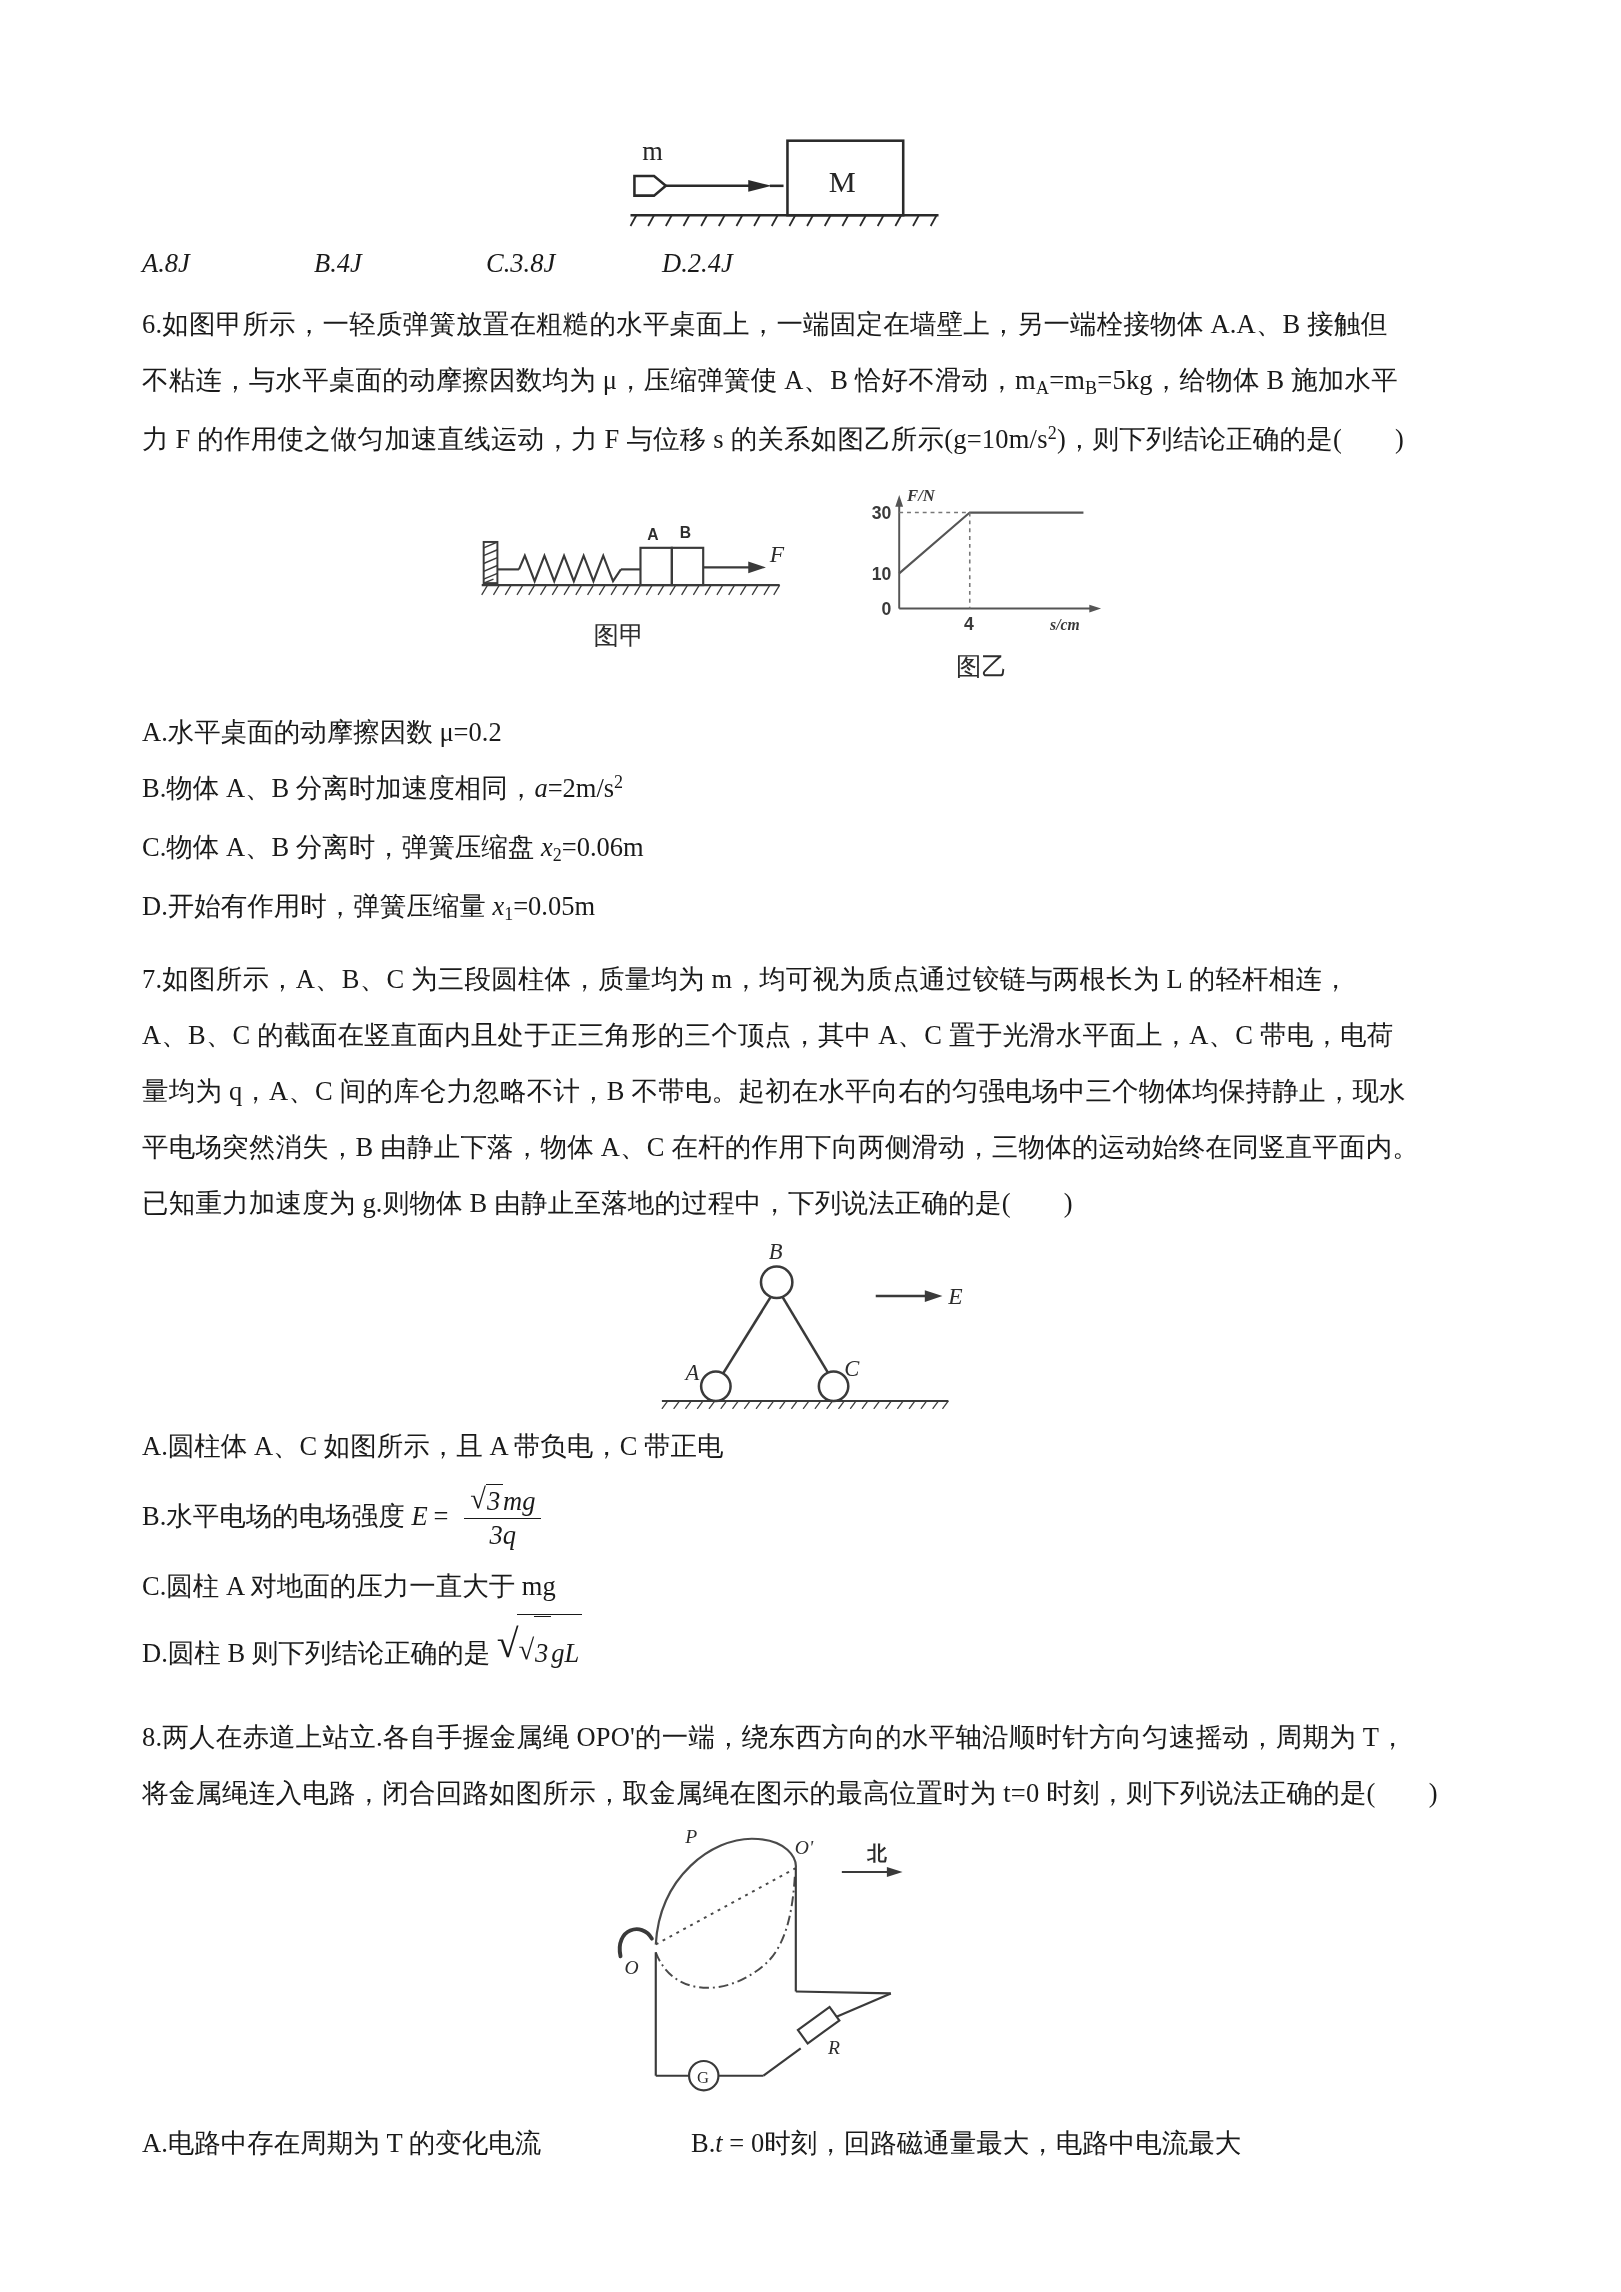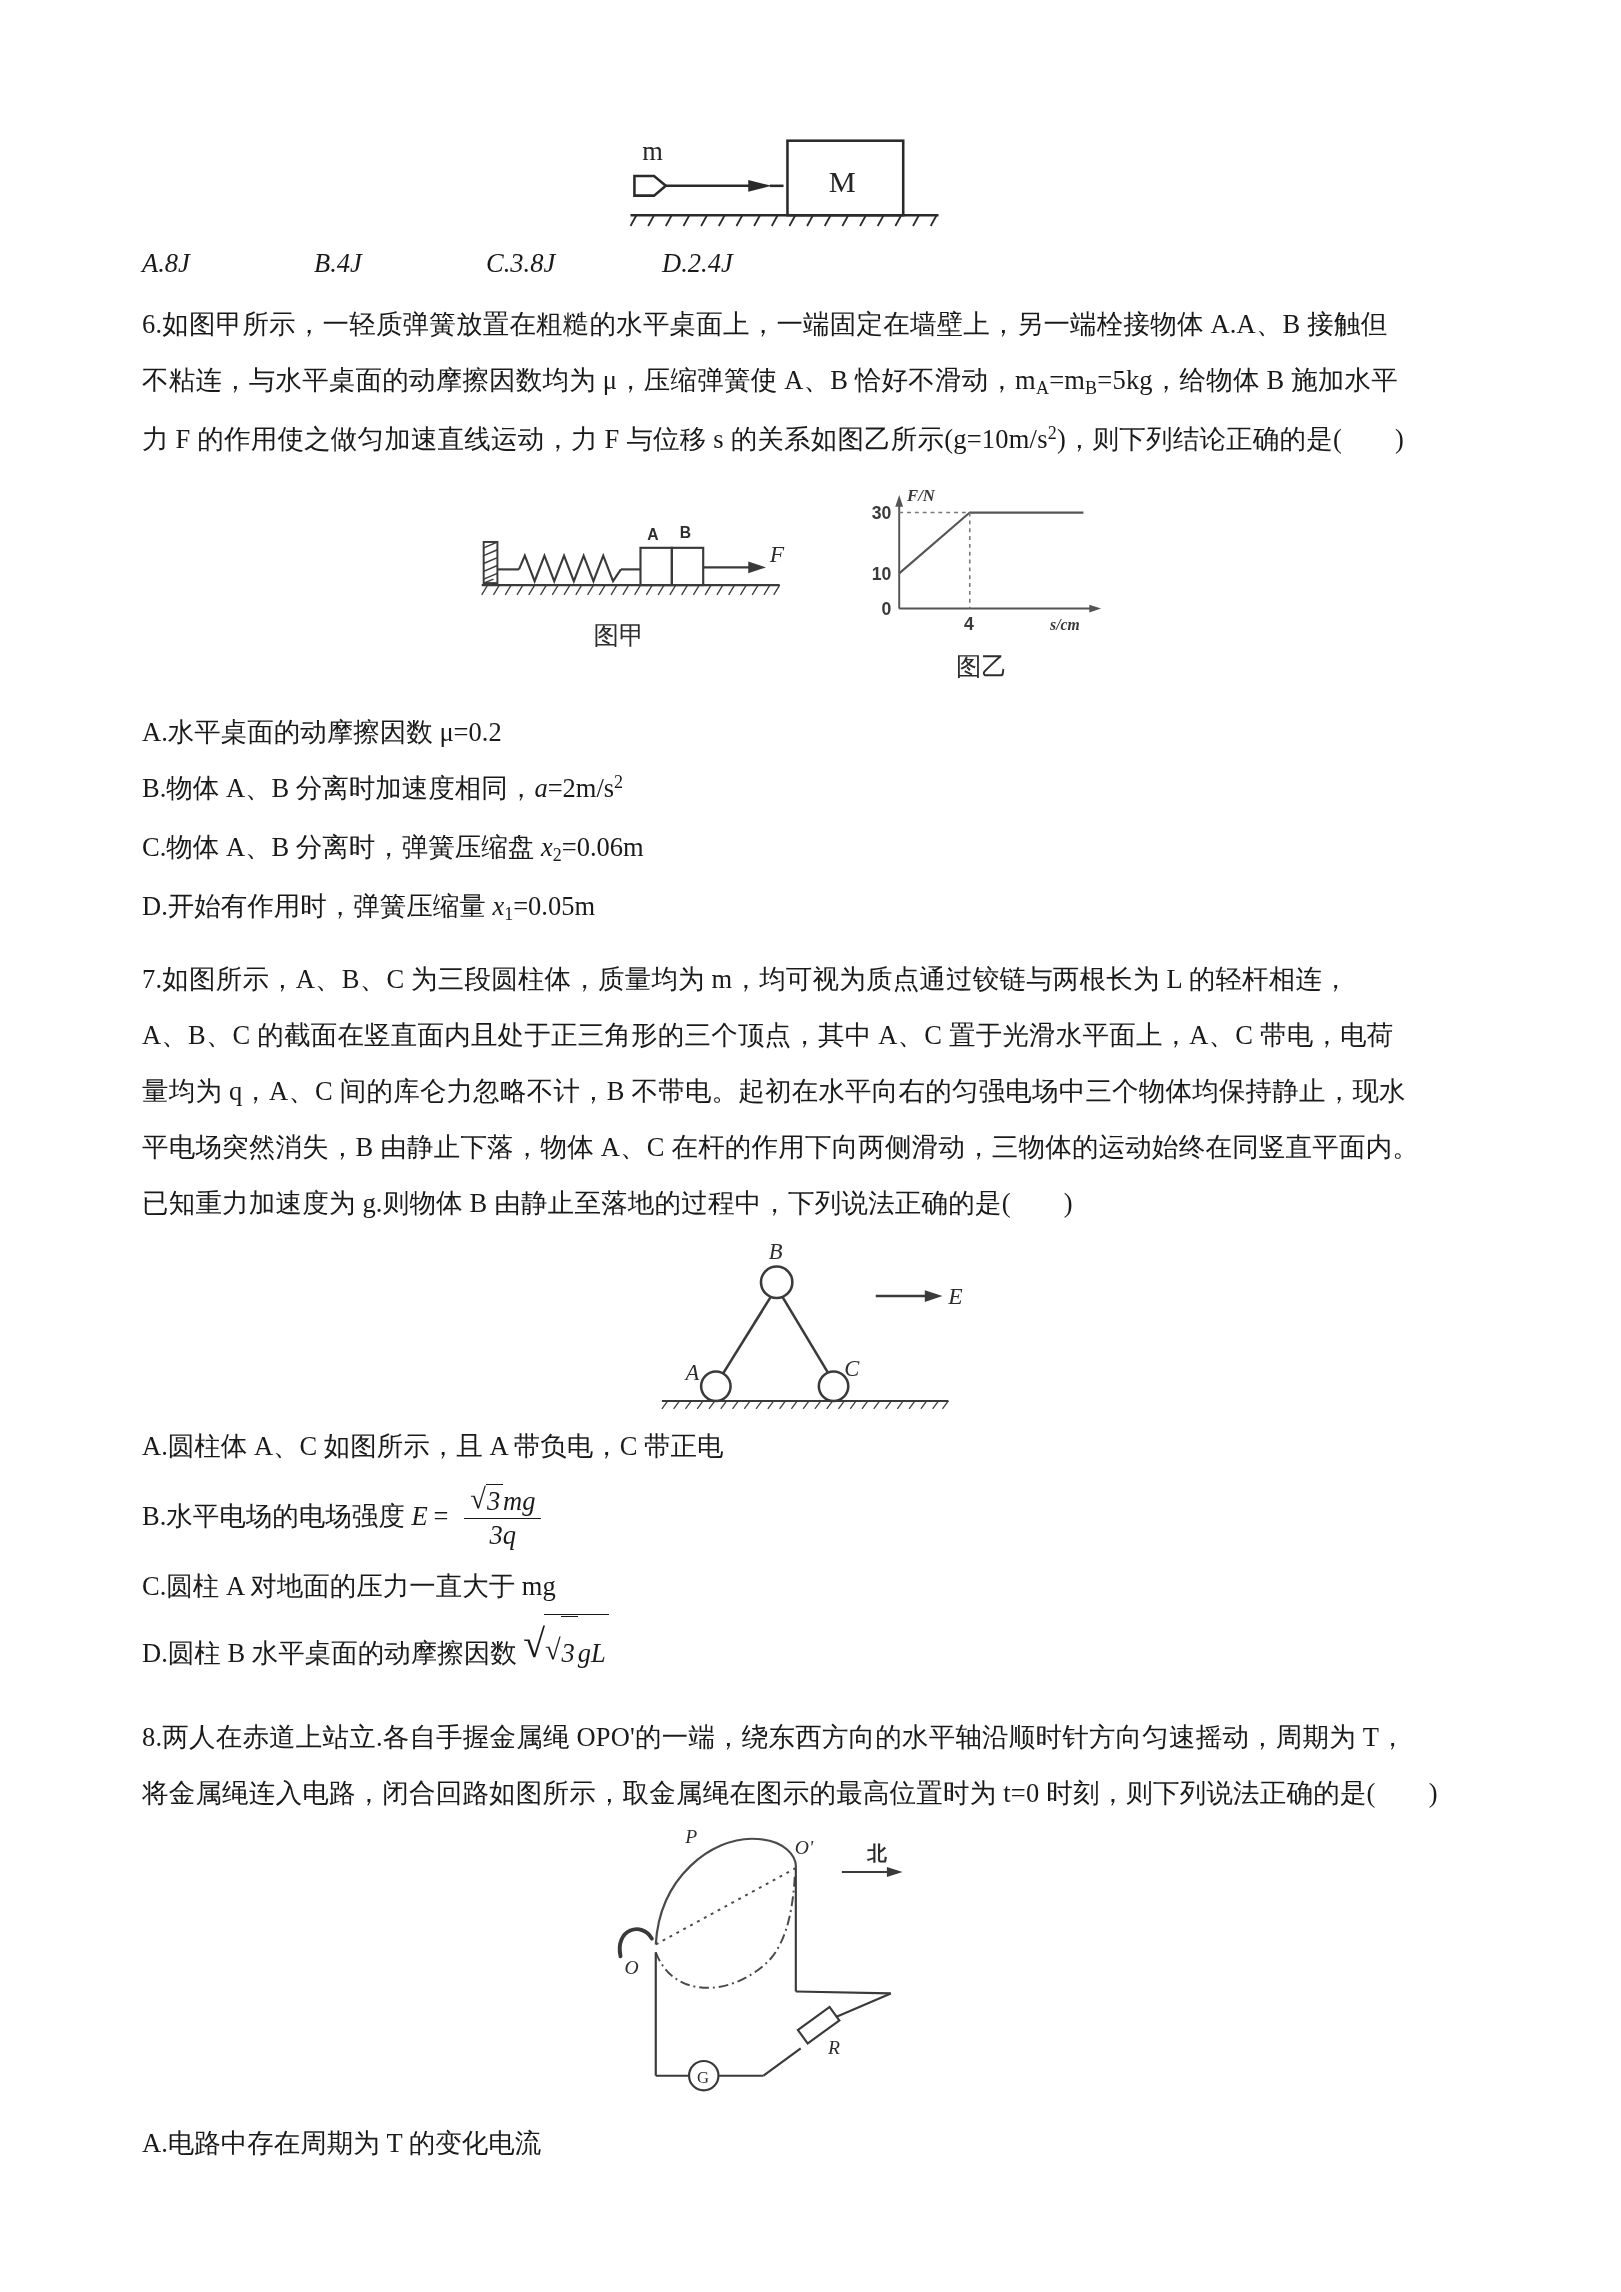--- a/index.html
+++ b/index.html
@@ -302,21 +302,21 @@
   <div class="sp10"></div>
   <div class="opt-line">A.圆柱体 A、C 如图所示，且 A 带负电，C 带正电</div>
 
   <div class="opt-line" style="line-height:84px;">
     <span>B.水平电场的电场强度 </span><span class="ital">E</span><span style="margin:0 5.9px;">=</span><span class="frac"><span class="num"><span class="radical"><span class="rad-body">3</span></span><span>mg</span></span><span class="den">3q</span></span>
   </div>
 
   <div class="opt-line">C.圆柱 A 对地面的压力一直大于 mg</div>
 
   <div class="opt-line" style="line-height:71px;">
-    <span>D.圆柱 B 水平桌面的动摩擦因数 </span><span class="radical big"><span class="rad-body"><span class="radical"><span class="rad-body">3</span></span><span class="ital">gL</span></span></span>
+    <span>D.圆柱 B 则下列结论正确的是 </span><span class="radical big"><span class="rad-body"><span class="radical"><span class="rad-body">3</span></span><span class="ital">gL</span></span></span>
   </div>
 
   <div class="sp20"></div>
   <div class="q-text">
     <div><span>8.</span><span>两人在赤道上站立.各自手握金属绳 OPO'的一端，绕东西方向的水平轴沿顺时针方向匀速摇动，周期为 T，</span></div>
     <div><span>将金属绳连入电路，闭合回路如图所示，取金属绳在图示的最高位置时为 t=0 时刻，则下列说法正确的是(</span><span class="gap-answer"></span><span>)</span></div>
   </div>
 
   <div class="fig-wrap" style="margin-top:3.9px;">
     <svg width="431" height="284" viewBox="0 0 440 290">
@@ -349,16 +349,17 @@
       <line x1="172" y1="256" x2="210" y2="228" stroke="#3a3a3a" stroke-width="2.2"></line>
       <rect x="208" y="196" width="40" height="17" fill="none" stroke="#3a3a3a" stroke-width="2.2" transform="rotate(-36 228 204)"></rect>
       <line x1="246" y1="196" x2="302" y2="172" stroke="#3a3a3a" stroke-width="2.2"></line>
       <text x="238" y="234" font-family="Liberation Serif, serif" font-style="italic" font-size="20" fill="#2d2d2d">R</text>
     </svg>
   </div>
 
   <div class="sp6"></div>
   <div class="opt-line" style="display:flex;">
     <span style="width:549px;">A.电路中存在周期为 T 的变化电流</span>
+    <span><span>B.</span><span class="ital">t</span><span> = 0</span><span>时刻，回路磁通量最大，电路中电流最大</span></span>
   </div>
 
 </div>
 
 
 </body></html>

